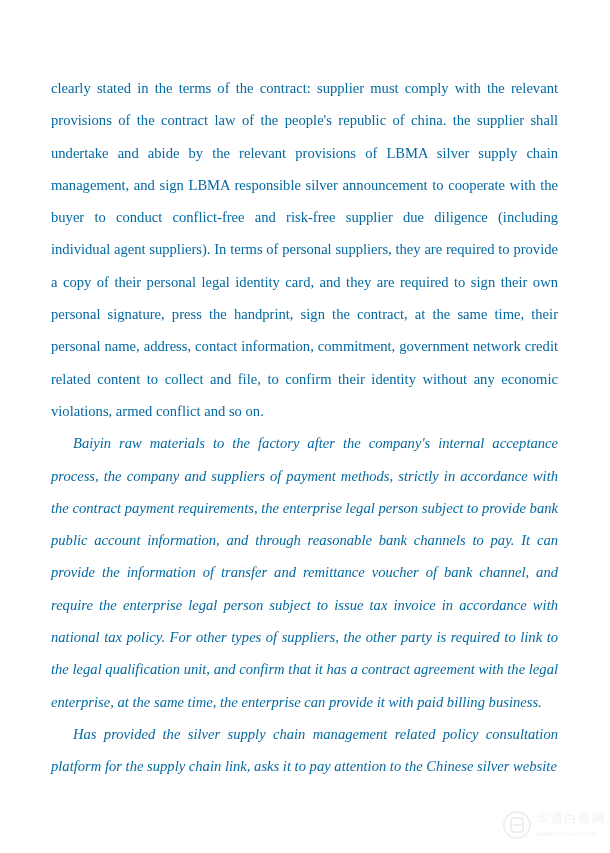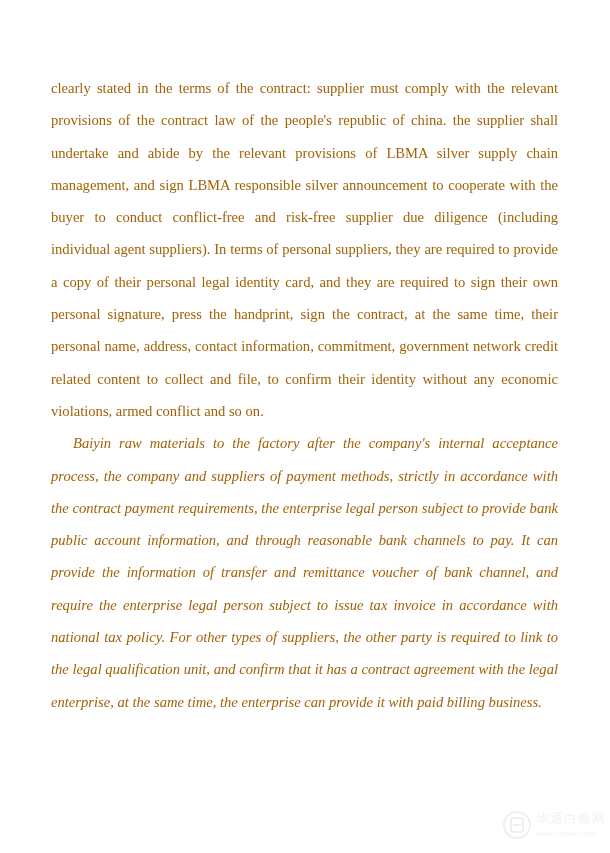--- a/index.html
+++ b/index.html
@@ -14,21 +14,21 @@
       overflow: hidden;
     }
     .page {
       position: absolute;
       left: 51px;
       top: 72px;
       width: 507px;
       font-family: "Liberation Serif", serif;
       font-size: 14.6px;
       line-height: 32.3px;
-      color: #a16207;
+      color: #0369a1;
       text-align: justify;
     }
     .page p {
       margin: 0;
     }
     .page p.indent {
       text-indent: 22px;
       font-style: italic;
     }
     .watermark {
@@ -65,20 +65,21 @@
       color: #e6e6e6;
       white-space: nowrap;
     }
   </style>
 </head>
 <body>
 
 <div class="page">
   <p>clearly stated in the terms of the contract: supplier must comply with the relevant provisions of the contract law of the people's republic of china. the supplier shall undertake and abide by the relevant provisions of LBMA silver supply chain management, and sign LBMA responsible silver announcement to cooperate with the buyer to conduct conflict-free and risk-free supplier due diligence (including individual agent suppliers). In terms of personal suppliers, they are required to provide a copy of their personal legal identity card, and they are required to sign their own personal signature, press the handprint, sign the contract, at the same time, their personal name, address, contact information, commitment, government network credit related content to collect and file, to confirm their identity without any economic violations, armed conflict and so on.</p>
   <p class="indent">Baiyin raw materials to the factory after the company's internal acceptance process, the company and suppliers of payment methods, strictly in accordance with the contract payment requirements, the enterprise legal person subject to provide bank public account information, and through reasonable bank channels to pay. It can provide the information of transfer and remittance voucher of bank channel, and require the enterprise legal person subject to issue tax invoice in accordance with national tax policy. For other types of suppliers, the other party is required to link to the legal qualification unit, and confirm that it has a contract agreement with the legal enterprise, at the same time, the enterprise can provide it with paid billing business.</p>
+  <p class="indent">Has provided the silver supply chain management related policy consultation platform for the supply chain link, asks it to pay attention to the Chinese silver website</p>
 </div>
 
 <div class="watermark">
   <svg class="wm-logo" viewBox="0 0 30 30">
     <circle cx="15" cy="15" r="13" fill="none" stroke="#e2e2e2" stroke-width="2"></circle>
     <rect x="9" y="8" width="12" height="14" rx="2" fill="none" stroke="#e2e2e2" stroke-width="2"></rect>
     <line x1="11" y1="15" x2="19" y2="15" stroke="#e2e2e2" stroke-width="2"></line>
   </svg>
   <span class="wm-title">华通白银网</span>
   <span class="wm-url">www.ctsilver.com</span>

